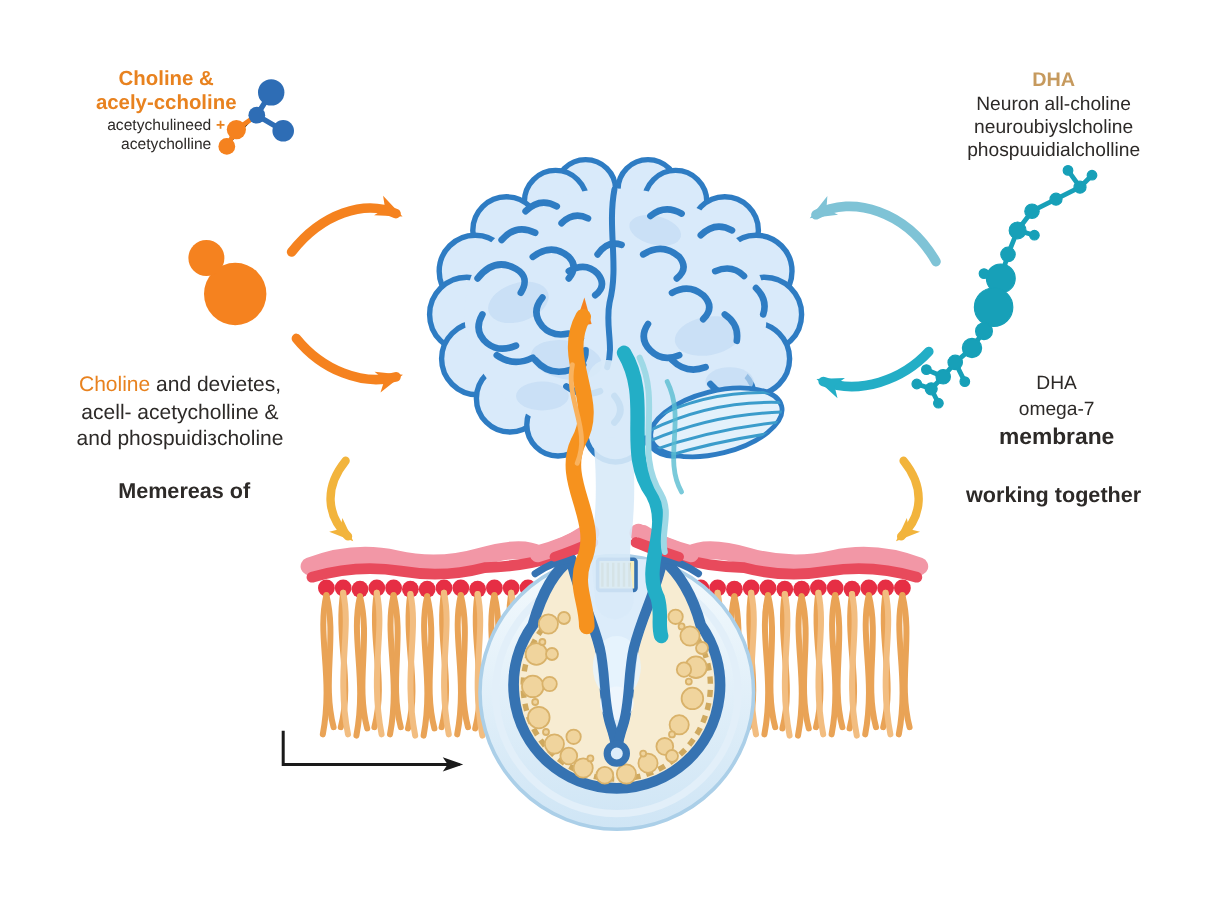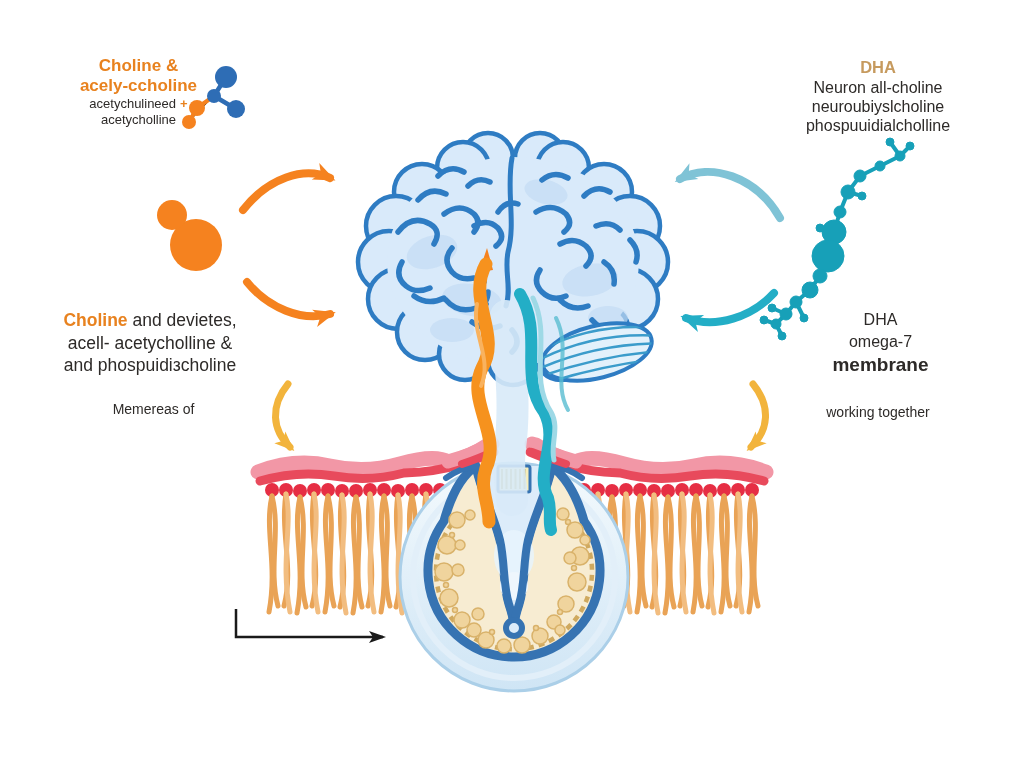--- a/index.html
+++ b/index.html
@@ -16,23 +16,23 @@
           font-family:"Liberation Sans", sans-serif;}
   .art{position:absolute;left:0;top:0;}
   .lbl{position:absolute;text-align:center;color:var(--text-dark);}
   .lbl span{display:block;}
   .tl-big{font-size:17px;line-height:20px;font-weight:700;color:var(--label-orange);}
   .tl-sm{font-size:13px;line-height:16px;font-weight:500;}
   .plus{display:inline !important;color:var(--label-orange);font-weight:700;margin-left:4px;}
   .tr-title{font-size:16.5px;line-height:21px;font-weight:600;color:var(--label-tan);}
   .tr-line{font-size:16px;line-height:19px;font-weight:500;}
   .ml-line{font-size:17.5px;line-height:22.5px;font-weight:500;}
-  .ml-accent{display:inline !important;color:var(--label-orange);font-weight:700;}
+  .ml-accent{display:inline !important;color:var(--label-orange);font-weight:400;}
   .ml-rest{display:inline !important;}
-  .sm-line{font-size:14px;line-height:20px;font-weight:400;}
+  .sm-line{font-size:18px;line-height:20px;font-weight:700;}
   .mr-line{font-size:16px;line-height:22px;font-weight:500;}
   .mr-bold{font-size:19px;line-height:24px;font-weight:700;}
   
   .mh{fill:var(--membrane-red);}
   .mt{stroke:var(--tail-orange);stroke-width:5;fill:none;stroke-linecap:round;}
   .gyri{stroke:var(--brain-line);stroke-width:5.5;fill:none;stroke-linecap:round;}
   .bump{fill:var(--brain-fill);stroke:var(--brain-line);stroke-width:4.5;}
 </style>
 </head>
 <body>

